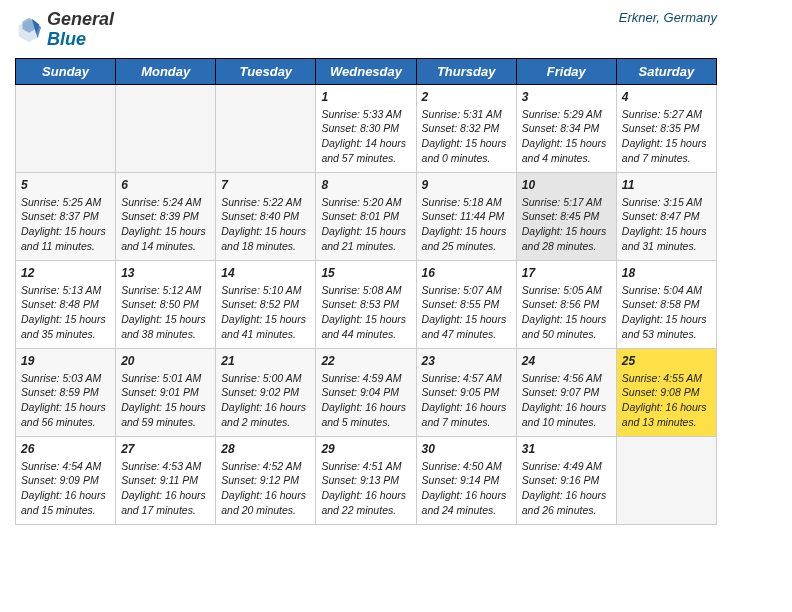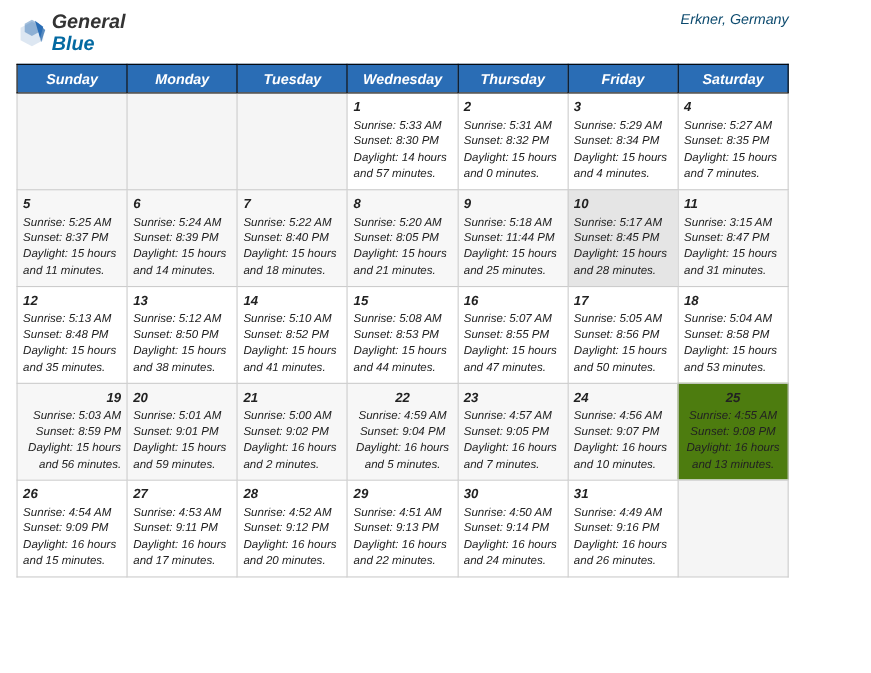--- a/index.html
+++ b/index.html
@@ -158,21 +158,21 @@
           <td style="background: rgb(247, 247, 247);">
             <span class="day-num">6</span>
             <div class="day-info"><span>Sunrise: 5:24 AM</span><br><span>Sunset: 8:39 PM</span><br><span>Daylight: 15 hours</span><br><span>and 14 minutes.</span></div>
           </td>
           <td style="background: rgb(247, 247, 247);">
             <span class="day-num">7</span>
             <div class="day-info"><span>Sunrise: 5:22 AM</span><br><span>Sunset: 8:40 PM</span><br><span>Daylight: 15 hours</span><br><span>and 18 minutes.</span></div>
           </td>
           <td style="background: rgb(247, 247, 247);">
             <span class="day-num">8</span>
-            <div class="day-info"><span>Sunrise: 5:20 AM</span><br><span>Sunset: 8:05 PM</span><br><span>Daylight: 15 hours</span><br><span>and 21 minutes.</span></div>
+            <div class="day-info"><span>Sunrise: 5:20 AM</span><br><span>Sunset: 8:01 PM</span><br><span>Daylight: 15 hours</span><br><span>and 21 minutes.</span></div>
           </td>
           <td style="background: rgb(247, 247, 247);">
             <span class="day-num">9</span>
             <div class="day-info"><span>Sunrise: 5:18 AM</span><br><span>Sunset: 11:44 PM</span><br><span>Daylight: 15 hours</span><br><span>and 25 minutes.</span></div>
           </td>
           <td style="background: #e5e5e5;">
             <span class="day-num">10</span>
             <div class="day-info"><span>Sunrise: 5:17 AM</span><br><span>Sunset: 8:45 PM</span><br><span>Daylight: 15 hours</span><br><span>and 28 minutes.</span></div>
           </td>
           <td style="background: rgb(247, 247, 247);">
@@ -204,45 +204,45 @@
           <td>
             <span class="day-num">17</span>
             <div class="day-info"><span>Sunrise: 5:05 AM</span><br><span>Sunset: 8:56 PM</span><br><span>Daylight: 15 hours</span><br><span>and 50 minutes.</span></div>
           </td>
           <td>
             <span class="day-num">18</span>
             <div class="day-info"><span>Sunrise: 5:04 AM</span><br><span>Sunset: 8:58 PM</span><br><span>Daylight: 15 hours</span><br><span>and 53 minutes.</span></div>
           </td>
         </tr>
         <tr>
-          <td style="background: rgb(247, 247, 247); text-align: right;">
+          <td style="background: rgb(247, 247, 247);">
             <span class="day-num">19</span>
             <div class="day-info"><span>Sunrise: 5:03 AM</span><br><span>Sunset: 8:59 PM</span><br><span>Daylight: 15 hours</span><br><span>and 56 minutes.</span></div>
           </td>
           <td style="background: rgb(247, 247, 247);">
             <span class="day-num">20</span>
             <div class="day-info"><span>Sunrise: 5:01 AM</span><br><span>Sunset: 9:01 PM</span><br><span>Daylight: 15 hours</span><br><span>and 59 minutes.</span></div>
           </td>
           <td style="background: rgb(247, 247, 247);">
             <span class="day-num">21</span>
             <div class="day-info"><span>Sunrise: 5:00 AM</span><br><span>Sunset: 9:02 PM</span><br><span>Daylight: 16 hours</span><br><span>and 2 minutes.</span></div>
           </td>
-          <td style="background: rgb(247, 247, 247); text-align: center;">
+          <td style="background: rgb(247, 247, 247);">
             <span class="day-num">22</span>
             <div class="day-info"><span>Sunrise: 4:59 AM</span><br><span>Sunset: 9:04 PM</span><br><span>Daylight: 16 hours</span><br><span>and 5 minutes.</span></div>
           </td>
           <td style="background: rgb(247, 247, 247);">
             <span class="day-num">23</span>
             <div class="day-info"><span>Sunrise: 4:57 AM</span><br><span>Sunset: 9:05 PM</span><br><span>Daylight: 16 hours</span><br><span>and 7 minutes.</span></div>
           </td>
           <td style="background: rgb(247, 247, 247); margin-left: 36px;">
             <span class="day-num">24</span>
             <div class="day-info"><span>Sunrise: 4:56 AM</span><br><span>Sunset: 9:07 PM</span><br><span>Daylight: 16 hours</span><br><span>and 10 minutes.</span></div>
           </td>
-          <td style="background: #4d7c0f; text-align: center;">
+          <td style="background: #fde047;">
             <span class="day-num">25</span>
             <div class="day-info"><span>Sunrise: 4:55 AM</span><br><span>Sunset: 9:08 PM</span><br><span>Daylight: 16 hours</span><br><span>and 13 minutes.</span></div>
           </td>
         </tr>
         <tr>
           <td>
             <span class="day-num">26</span>
             <div class="day-info"><span>Sunrise: 4:54 AM</span><br><span>Sunset: 9:09 PM</span><br><span>Daylight: 16 hours</span><br><span>and 15 minutes.</span></div>
           </td>
           <td>

